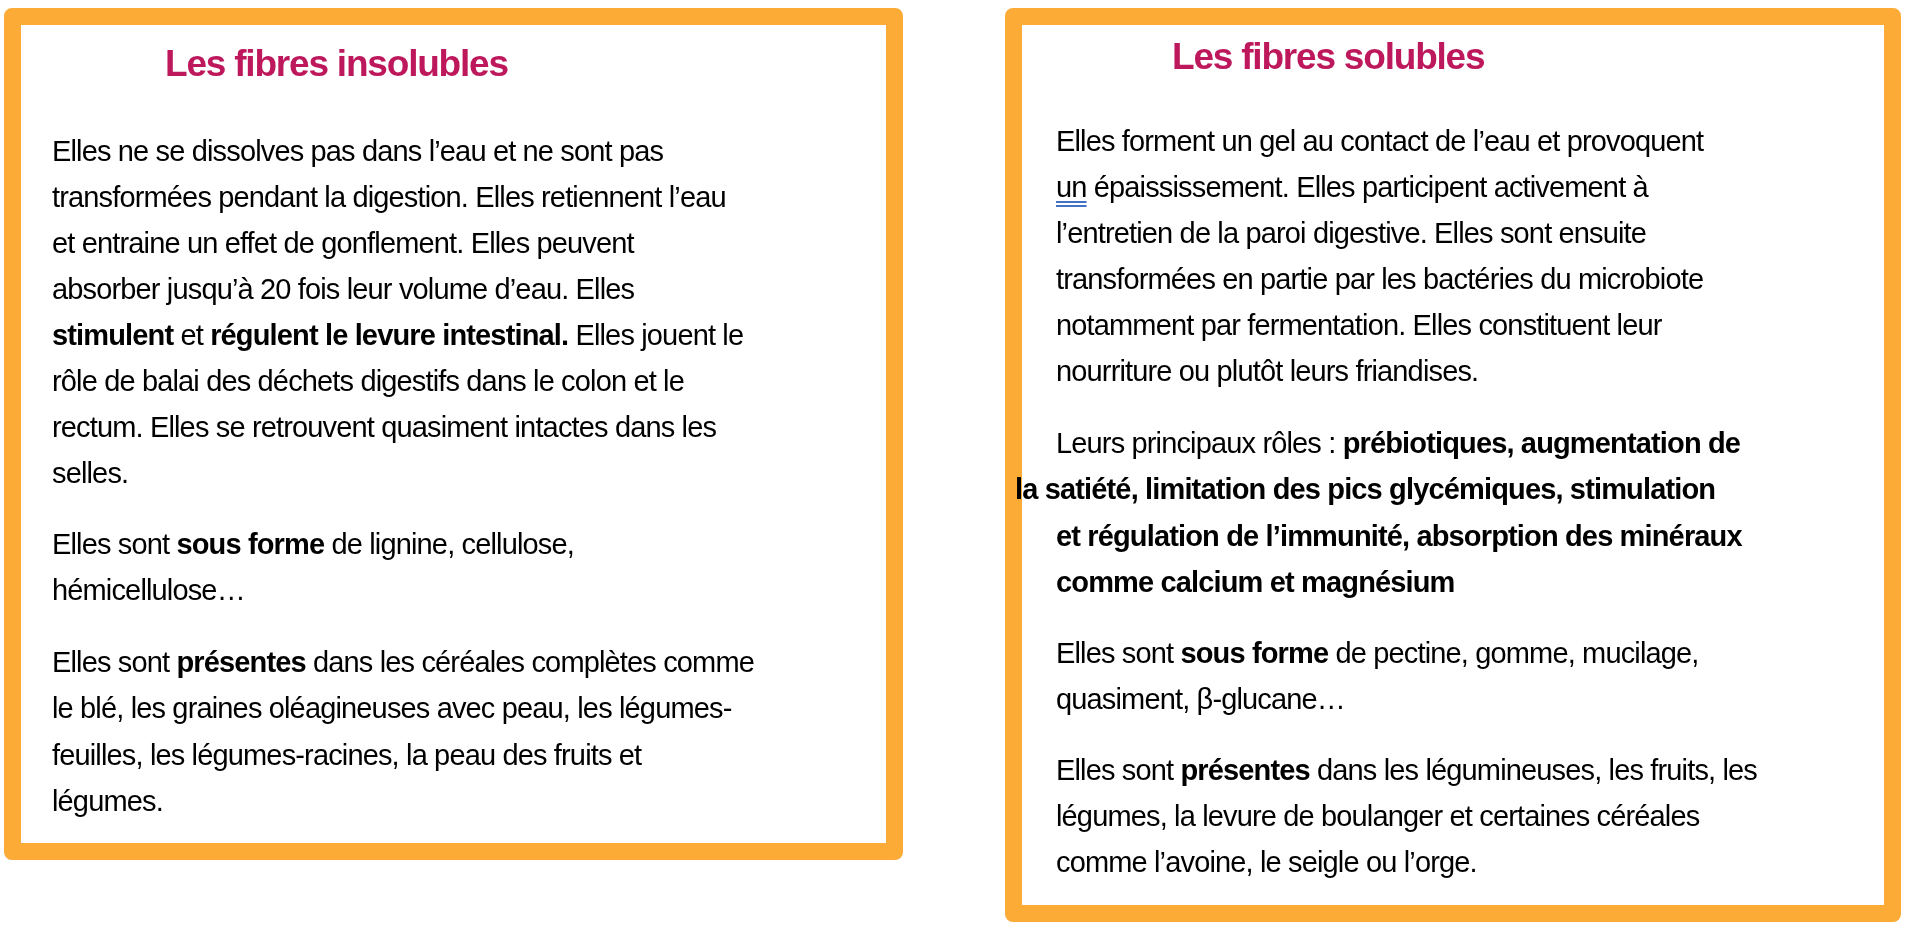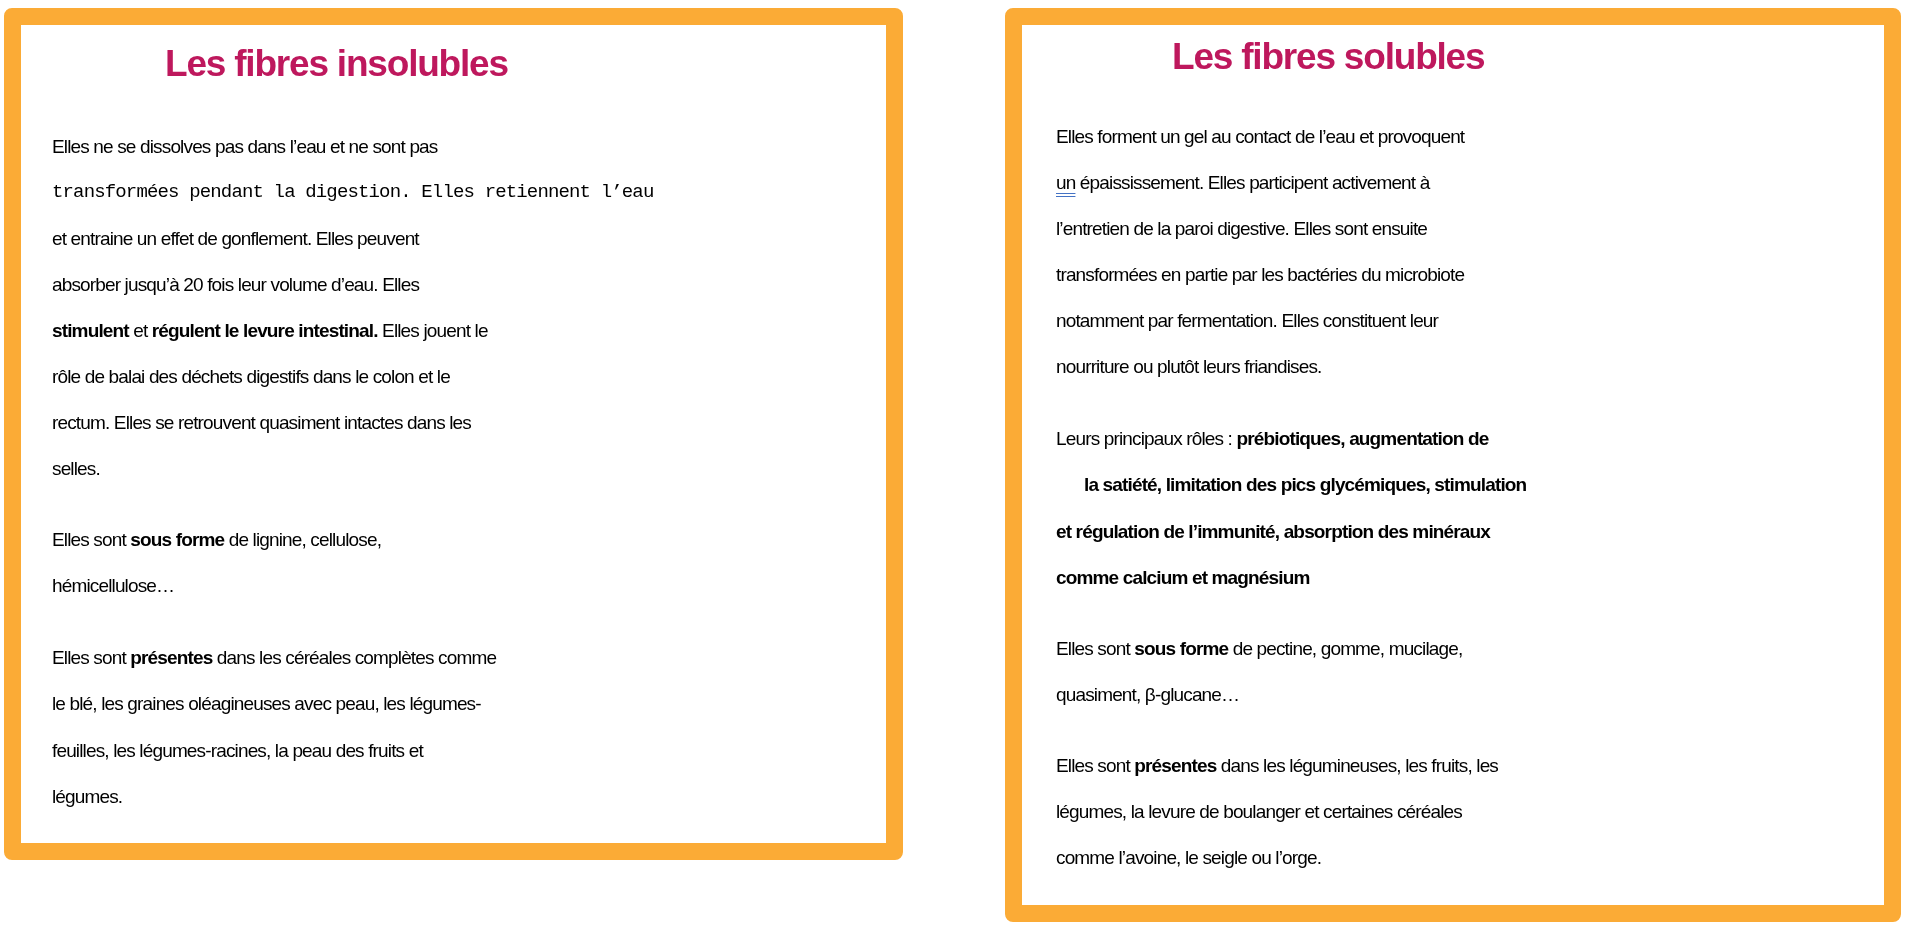--- a/index.html
+++ b/index.html
@@ -4,37 +4,37 @@
 <style>
   html, body { margin: 0; padding: 0; background: #ffffff; }
   body { width: 1908px; height: 931px; position: relative; overflow: hidden;
          font-family: "Liberation Sans", "DejaVu Sans", sans-serif; color: #000; }
   .card { position: absolute; box-sizing: border-box; border: 17px solid #FBAB36;
           border-radius: 8px; background: #ffffff; }
   #card-left  { left: 4px;    top: 8px; width: 899px; height: 852px; }
   #card-right { left: 1005px; top: 8px; width: 896px; height: 914px; }
   .title { position: absolute; margin: 0; font-weight: bold; font-size: 37px;
            color: #be185d; white-space: nowrap; letter-spacing: -1.2px; line-height: 1; }
-  .line { position: absolute; white-space: nowrap; font-size: 19px; line-height: 1;
+  .line { position: absolute; white-space: nowrap; font-size: 29px; line-height: 1;
           letter-spacing: -0.85px; }
   .line b { font-weight: bold; }
   .gram { text-decoration: underline double #4472C4; text-underline-offset: 4px; }
 </style>
 </head>
 <body>
 
 <div id="card-left" class="card"></div>
 <div id="card-right" class="card"></div>
 
 <h2 class="title" style="left:165px; top:45px;">Les fibres insolubles</h2>
 <h2 class="title" style="left:1172px; top:38px;">Les fibres solubles</h2>
 
 <div>
   <div class="line" style="left:52px; top:137px;"><span>Elles ne se dissolves pas dans l’eau et ne sont pas</span></div>
-  <div class="line" style="left:52px; top:183px;font-family:Liberation Mono, monospace;"><span>transformées pendant la digestion. Elles retiennent l’eau</span></div>
+  <div class="line" style="left:52px; top:183px;"><span>transformées pendant la digestion. Elles retiennent l’eau</span></div>
   <div class="line" style="left:52px; top:229px;"><span>et entraine un effet de gonflement. Elles peuvent</span></div>
   <div class="line" style="left:52px; top:275px;"><span>absorber jusqu’à 20 fois leur volume d’eau. Elles</span></div>
   <div class="line" style="left:52px; top:321px;"><span></span><b>stimulent</b><span> et </span><b>régulent le levure intestinal.</b><span> Elles jouent le</span></div>
   <div class="line" style="left:52px; top:367px;"><span>rôle de balai des déchets digestifs dans le colon et le</span></div>
   <div class="line" style="left:52px; top:413px;"><span>rectum. Elles se retrouvent quasiment intactes dans les</span></div>
   <div class="line" style="left:52px; top:459px;"><span>selles.</span></div>
 
   <div class="line" style="left:52px; top:530px;"><span>Elles sont </span><b>sous forme</b><span> de lignine, cellulose,</span></div>
   <div class="line" style="left:52px; top:576px;"><span>hémicellulose…</span></div>
 
@@ -46,21 +46,21 @@
 
 <div>
   <div class="line" style="left:1056px; top:127px;"><span>Elles forment un gel au contact de l’eau et provoquent</span></div>
   <div class="line" style="left:1056px; top:173px;"><span class="gram">un</span><span> épaississement. Elles participent activement à</span></div>
   <div class="line" style="left:1056px; top:219px;"><span>l’entretien de la paroi digestive. Elles sont ensuite</span></div>
   <div class="line" style="left:1056px; top:265px;"><span>transformées en partie par les bactéries du microbiote</span></div>
   <div class="line" style="left:1056px; top:311px;"><span>notamment par fermentation. Elles constituent leur</span></div>
   <div class="line" style="left:1056px; top:357px;"><span>nourriture ou plutôt leurs friandises.</span></div>
 
   <div class="line" style="left:1056px; top:429px;"><span>Leurs principaux rôles : </span><b>prébiotiques, augmentation de</b></div>
-  <div class="line" style="left:1084px; top:475px;"><span></span><b>la satiété, limitation des pics glycémiques, stimulation</b></div>
+  <div class="line" style="left:1015px; top:475px;"><span></span><b>la satiété, limitation des pics glycémiques, stimulation</b></div>
   <div class="line" style="left:1056px; top:522px;"><span></span><b>et régulation de l’immunité, absorption des minéraux</b></div>
   <div class="line" style="left:1056px; top:568px;"><span></span><b>comme calcium et magnésium</b></div>
 
   <div class="line" style="left:1056px; top:639px;"><span>Elles sont </span><b>sous forme</b><span> de pectine, gomme, mucilage,</span></div>
   <div class="line" style="left:1056px; top:685px;"><span>quasiment, β-glucane…</span></div>
 
   <div class="line" style="left:1056px; top:756px;"><span>Elles sont </span><b>présentes</b><span> dans les légumineuses, les fruits, les</span></div>
   <div class="line" style="left:1056px; top:802px;"><span>légumes, la levure de boulanger et certaines céréales</span></div>
   <div class="line" style="left:1056px; top:848px;"><span>comme l’avoine, le seigle ou l’orge.</span></div>
 </div>

